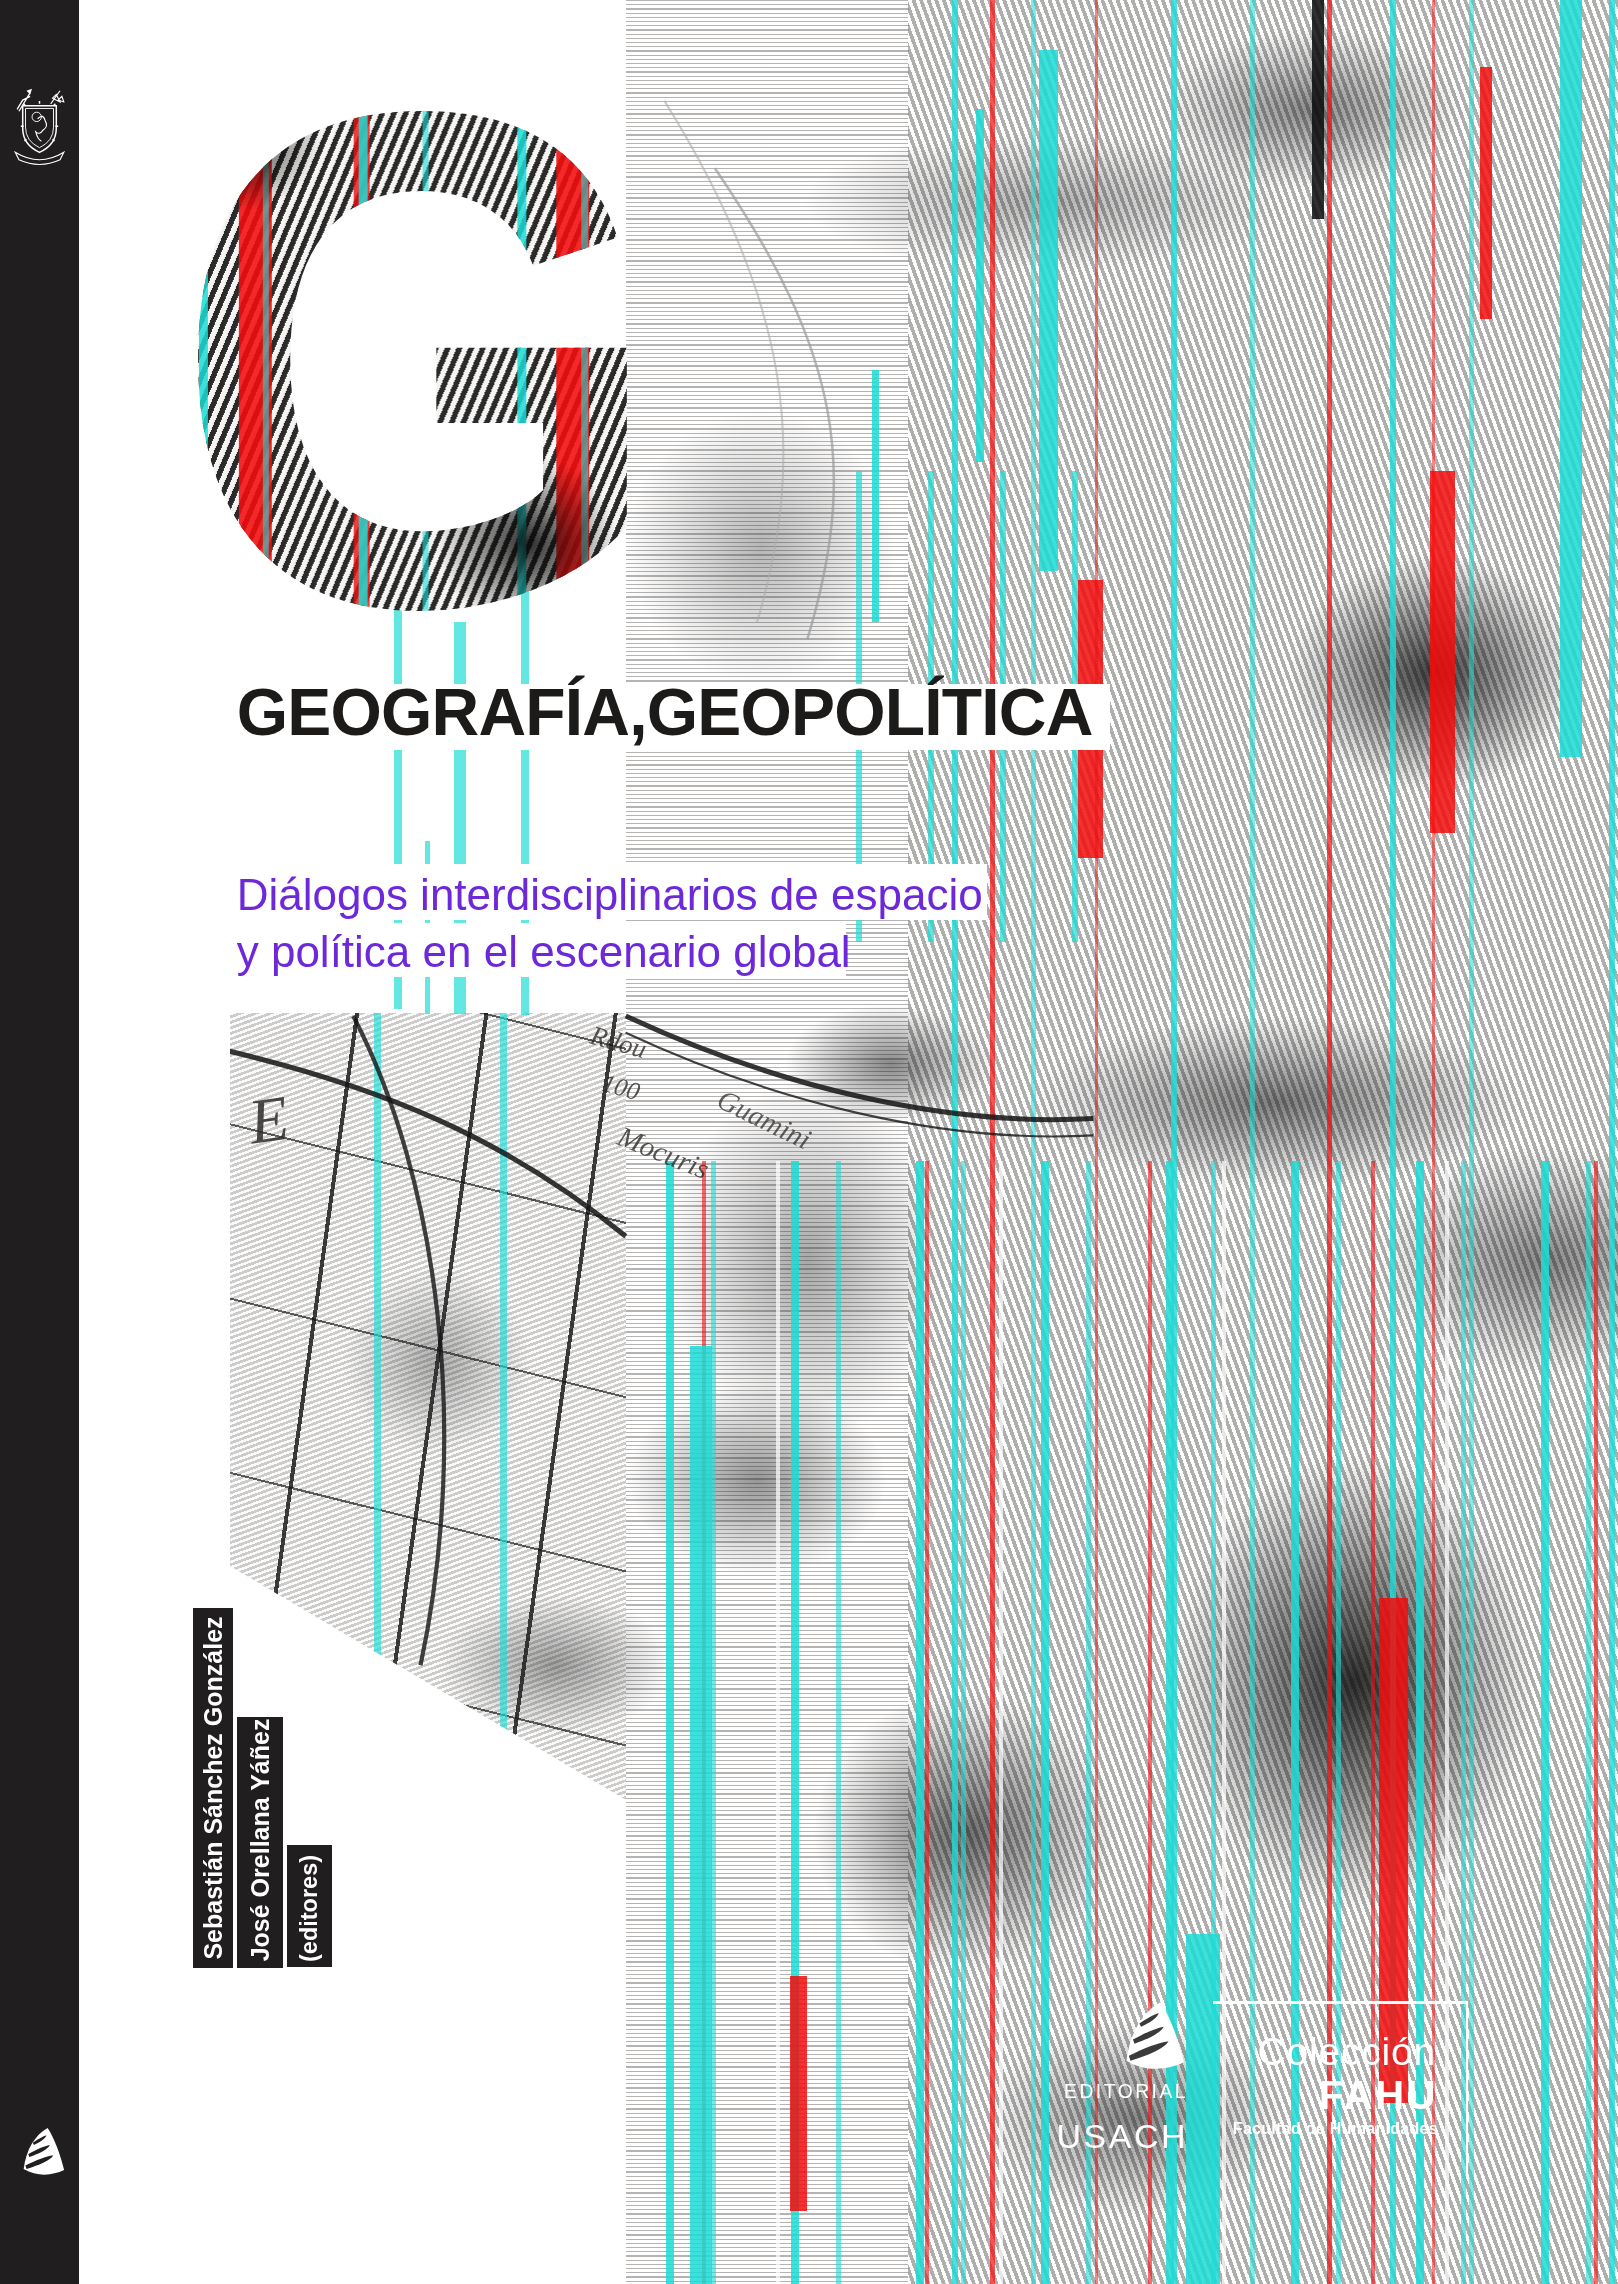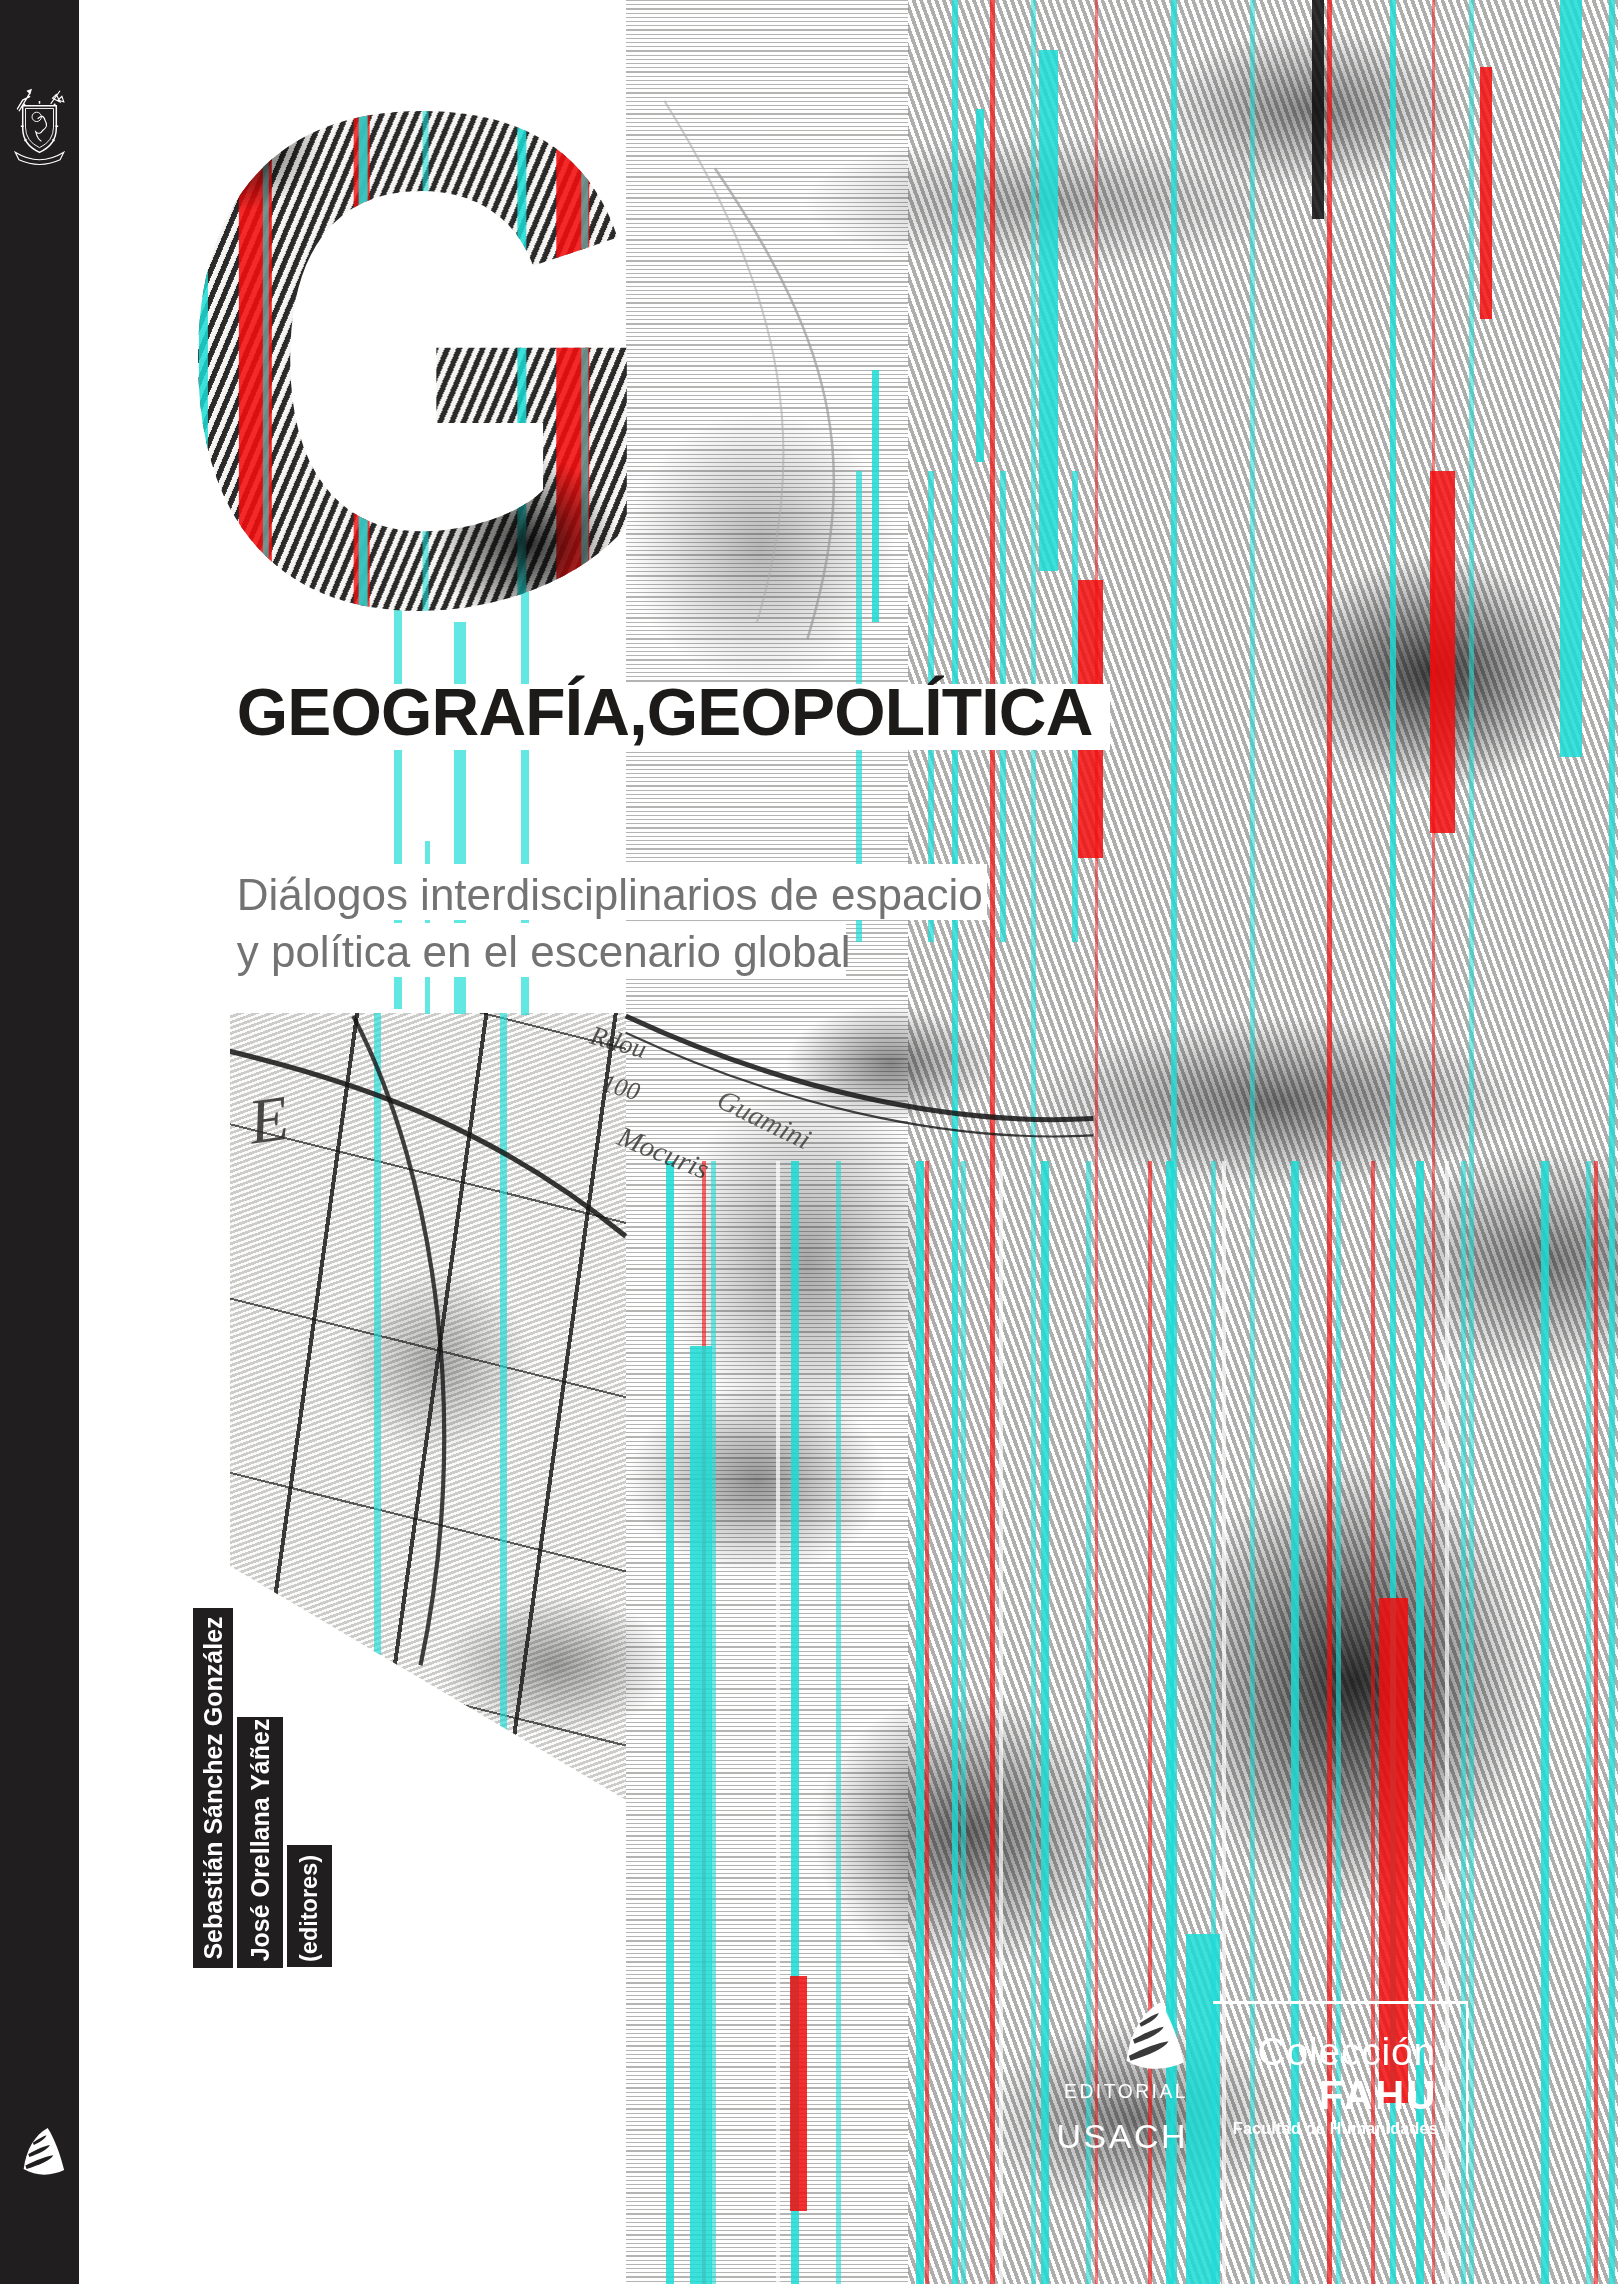--- a/index.html
+++ b/index.html
@@ -72,21 +72,21 @@
     background-color:#6f6f6f;
     -webkit-background-clip:text;background-clip:text;color:transparent;}
 
   
   .band{position:absolute;background:#ffffff;display:flex;align-items:flex-end;z-index:4;}
   .band-title1{left:230px;top:684px;width:880px;height:66px;}
   .band-title2{left:230px;top:768px;width:1158px;height:69px;}
   .title-text{font-size:66px;font-weight:700;color:#1c1b19;letter-spacing:-0.8px;padding-left:6.7px;white-space:nowrap;}
   .band-sub1{left:230px;top:864px;width:757px;height:56px;}
   .band-sub2{left:230px;top:923px;width:616px;height:54px;}
-  .subtitle-text{font-size:44px;font-weight:400;color:#737373;padding-left:6.7px;white-space:nowrap;}
+  .subtitle-text{font-size:44px;font-weight:400;color:#6d28d9;padding-left:6.7px;white-space:nowrap;}
 
   
   .author-bar{position:absolute;background:#201e1e;color:#ffffff;z-index:5;
     transform:rotate(-90deg);transform-origin:0 100%;display:flex;align-items:center;white-space:nowrap;}
   .author-bar span{display:block;}
   .bar1{left:233px;top:1928px;width:360px;height:40px;font-size:25px;font-weight:600;padding-left:0;}
   .bar1 span{padding-left:8.4px;}
   .bar2{left:283px;top:1922px;width:251px;height:46px;font-size:25px;font-weight:600;}
   .bar2 span{padding-left:6.7px;}
   .bar3{left:332px;top:1922px;width:122px;height:45px;font-size:23.5px;font-weight:600;}

